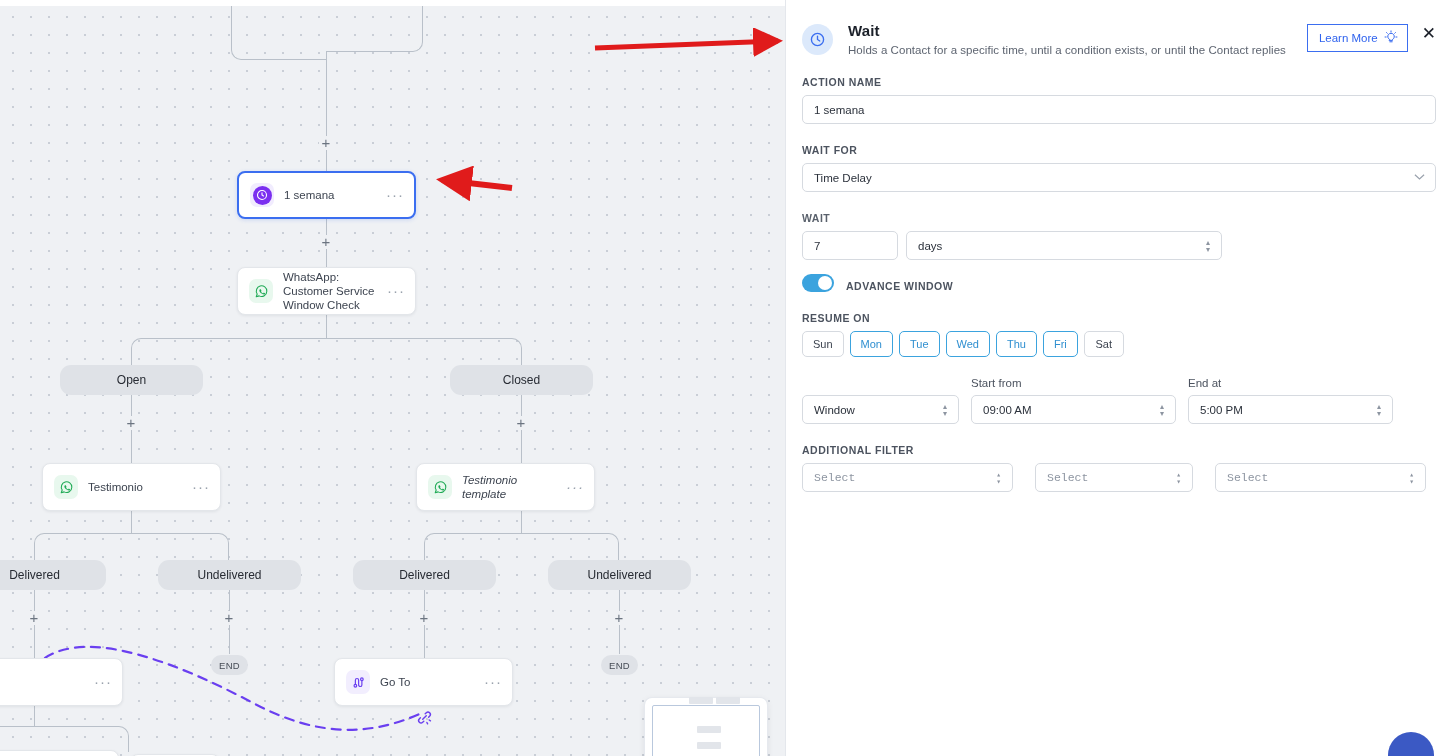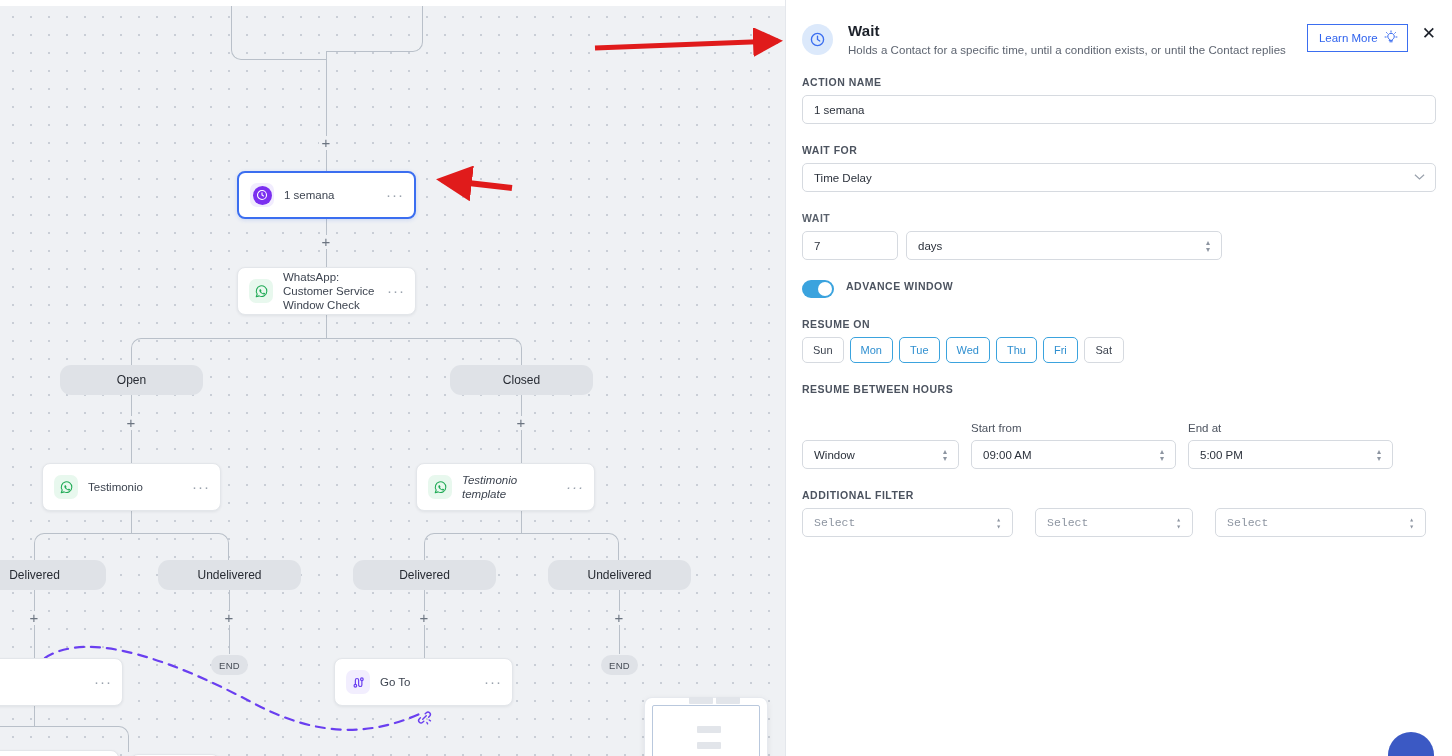--- a/index.html
+++ b/index.html
@@ -189,21 +189,21 @@
   .sel .caret-dn { position: absolute; right: 10px; color: #9aa2ad; font-size: 9px; }
   .sel .caret-ud {
     position: absolute; right: 11px; color: #8d95a1;
     font-size: 8px; line-height: 7px; text-align: center;
   }
   .sel.placeholder { color: #8d95a1; font-family: Liberation Mono, monospace; }
 
   .row { display: flex; }
 
   
-  #adv-row { display: flex; align-items: flex-start; margin-top: 20px; }
+  #adv-row { display: flex; align-items: flex-end; margin-top: 14px; }
   .toggle {
     width: 32px; height: 18px; border-radius: 9px;
     background: #3ba3de; position: relative; cursor: pointer; flex: 0 0 auto;
   }
   .toggle .knob {
     position: absolute; right: 2px; top: 2px;
     width: 14px; height: 14px; border-radius: 50%; background: #fff;
   }
   #adv-label {
     margin-left: 12px; font-size: 10.5px; font-weight: 700;
@@ -452,21 +452,20 @@
     <div id="days">
       <div class="day off">Sun</div>
       <div class="day on">Mon</div>
       <div class="day on">Tue</div>
       <div class="day on">Wed</div>
       <div class="day on">Thu</div>
       <div class="day on" style="min-width:33px;">Fri</div>
       <div class="day off">Sat</div>
     </div>
 
-    <div class="fld-label">RESUME BETWEEN HOURS</div>
     <div class="row" style="gap:12px; align-items:flex-end;">
       <div style="width:157px;">
         <div class="sel">
           <span>Window</span>
           <span class="caret-ud">▴<br>▾</span>
         </div>
       </div>
       <div style="width:205px;">
         <div class="sub-label">Start from</div>
         <div class="sel">

